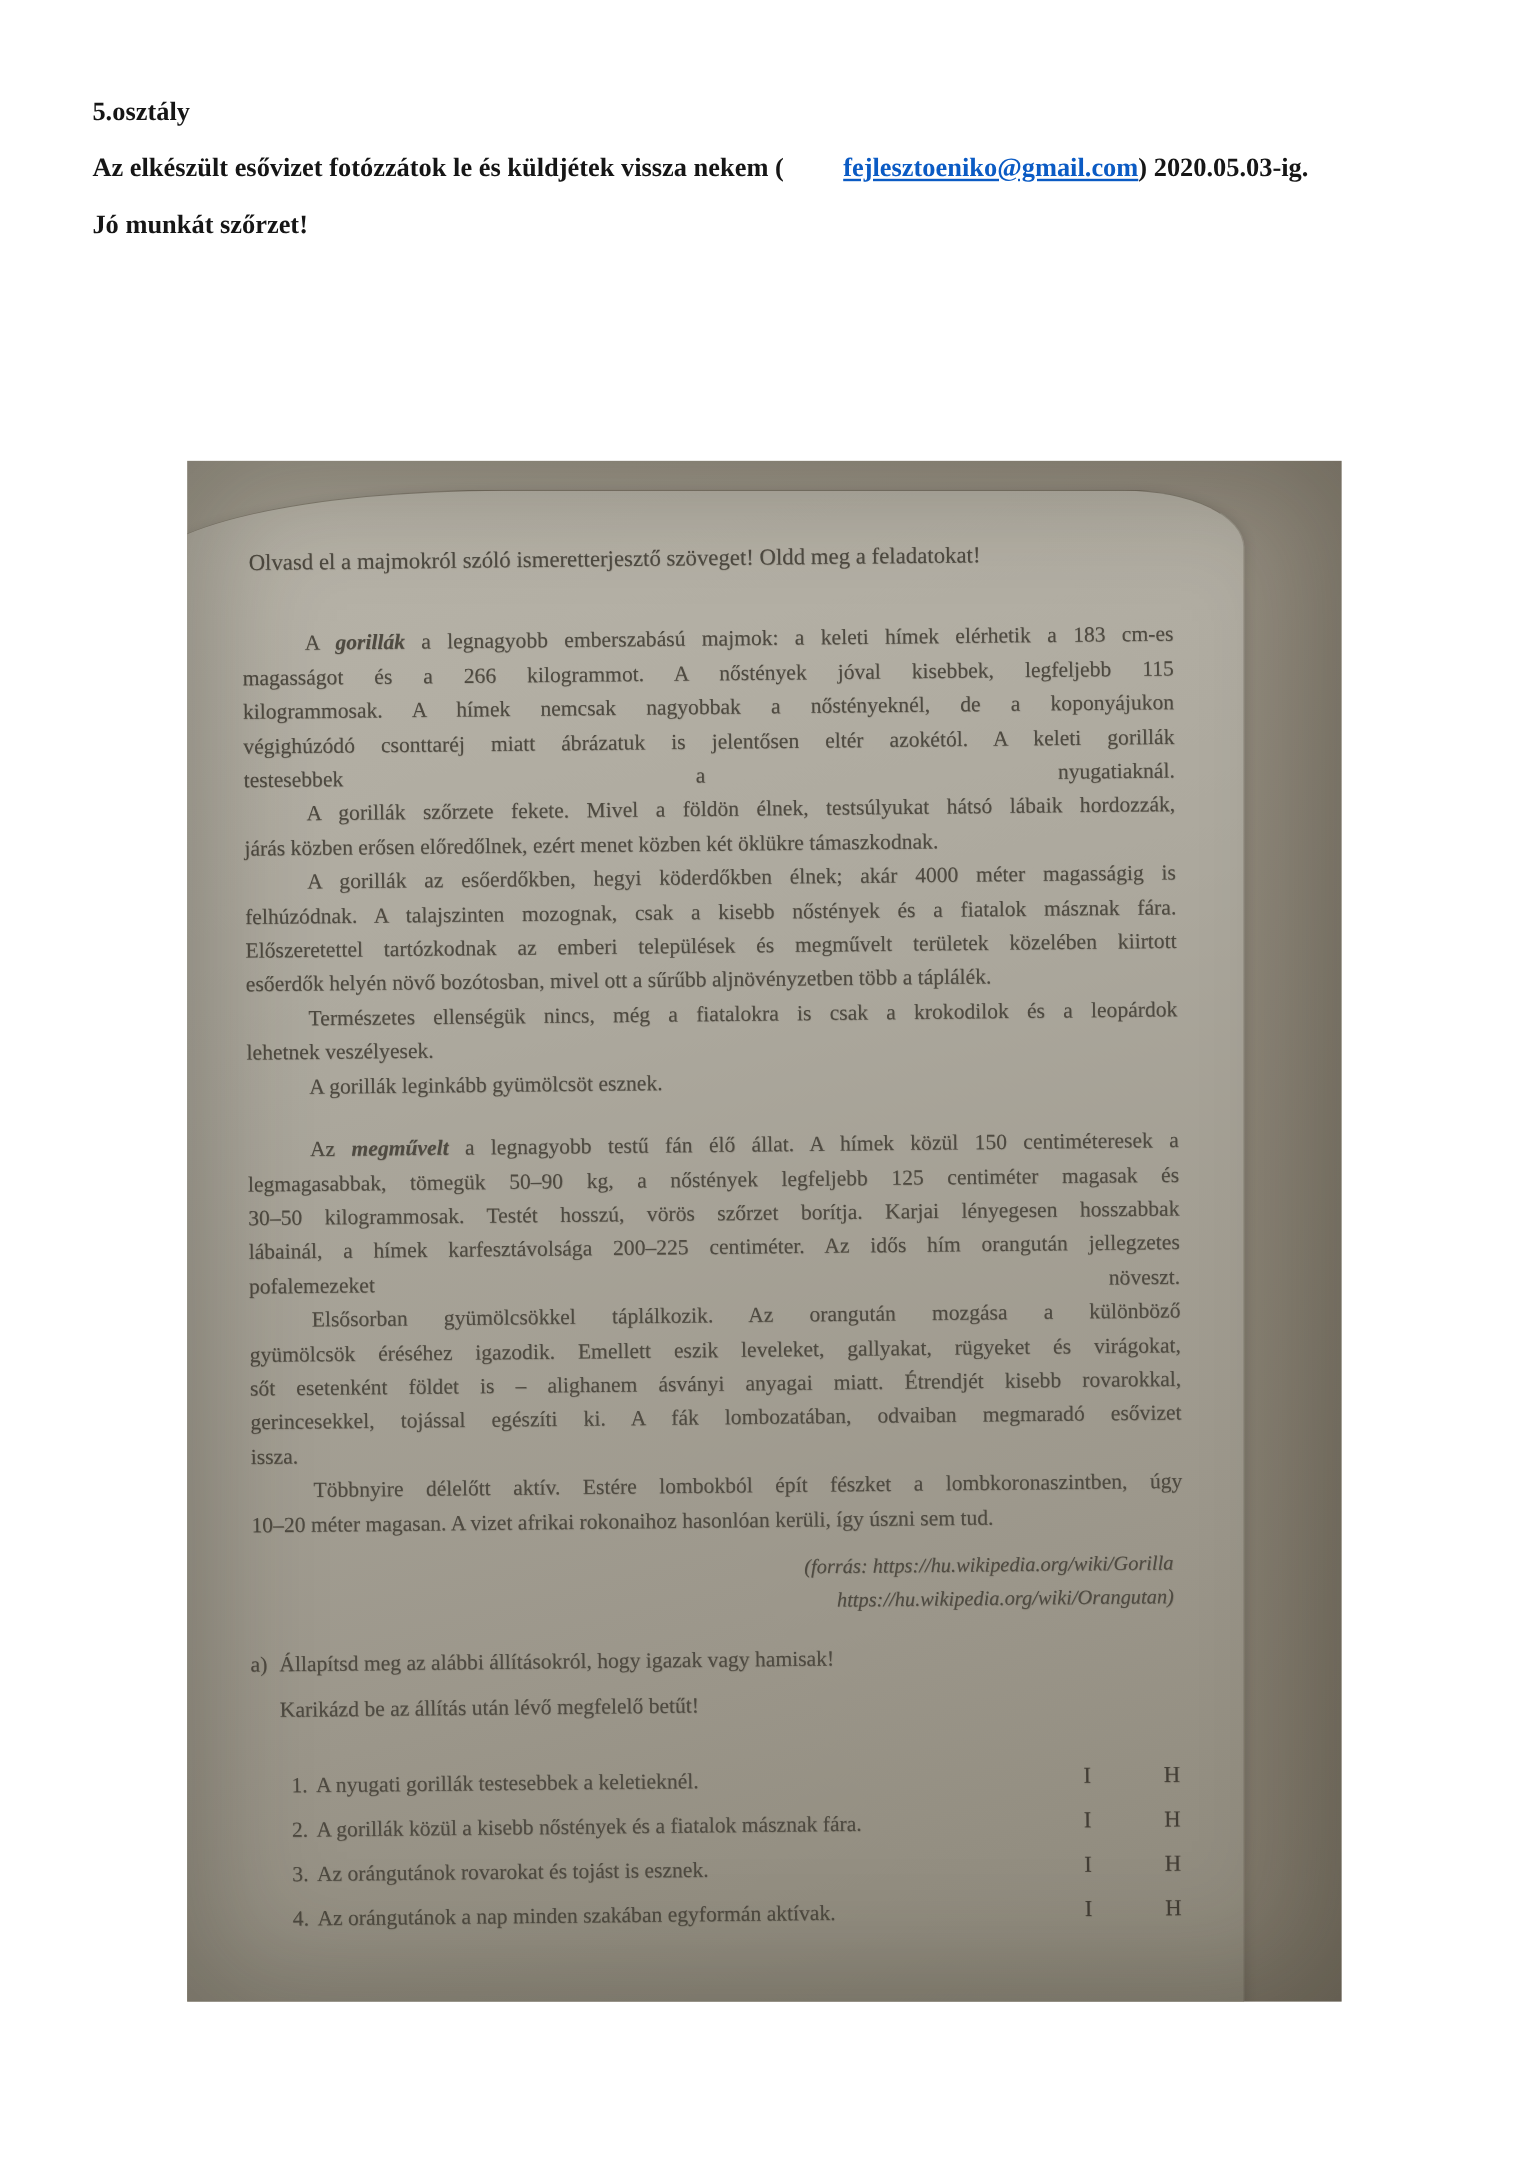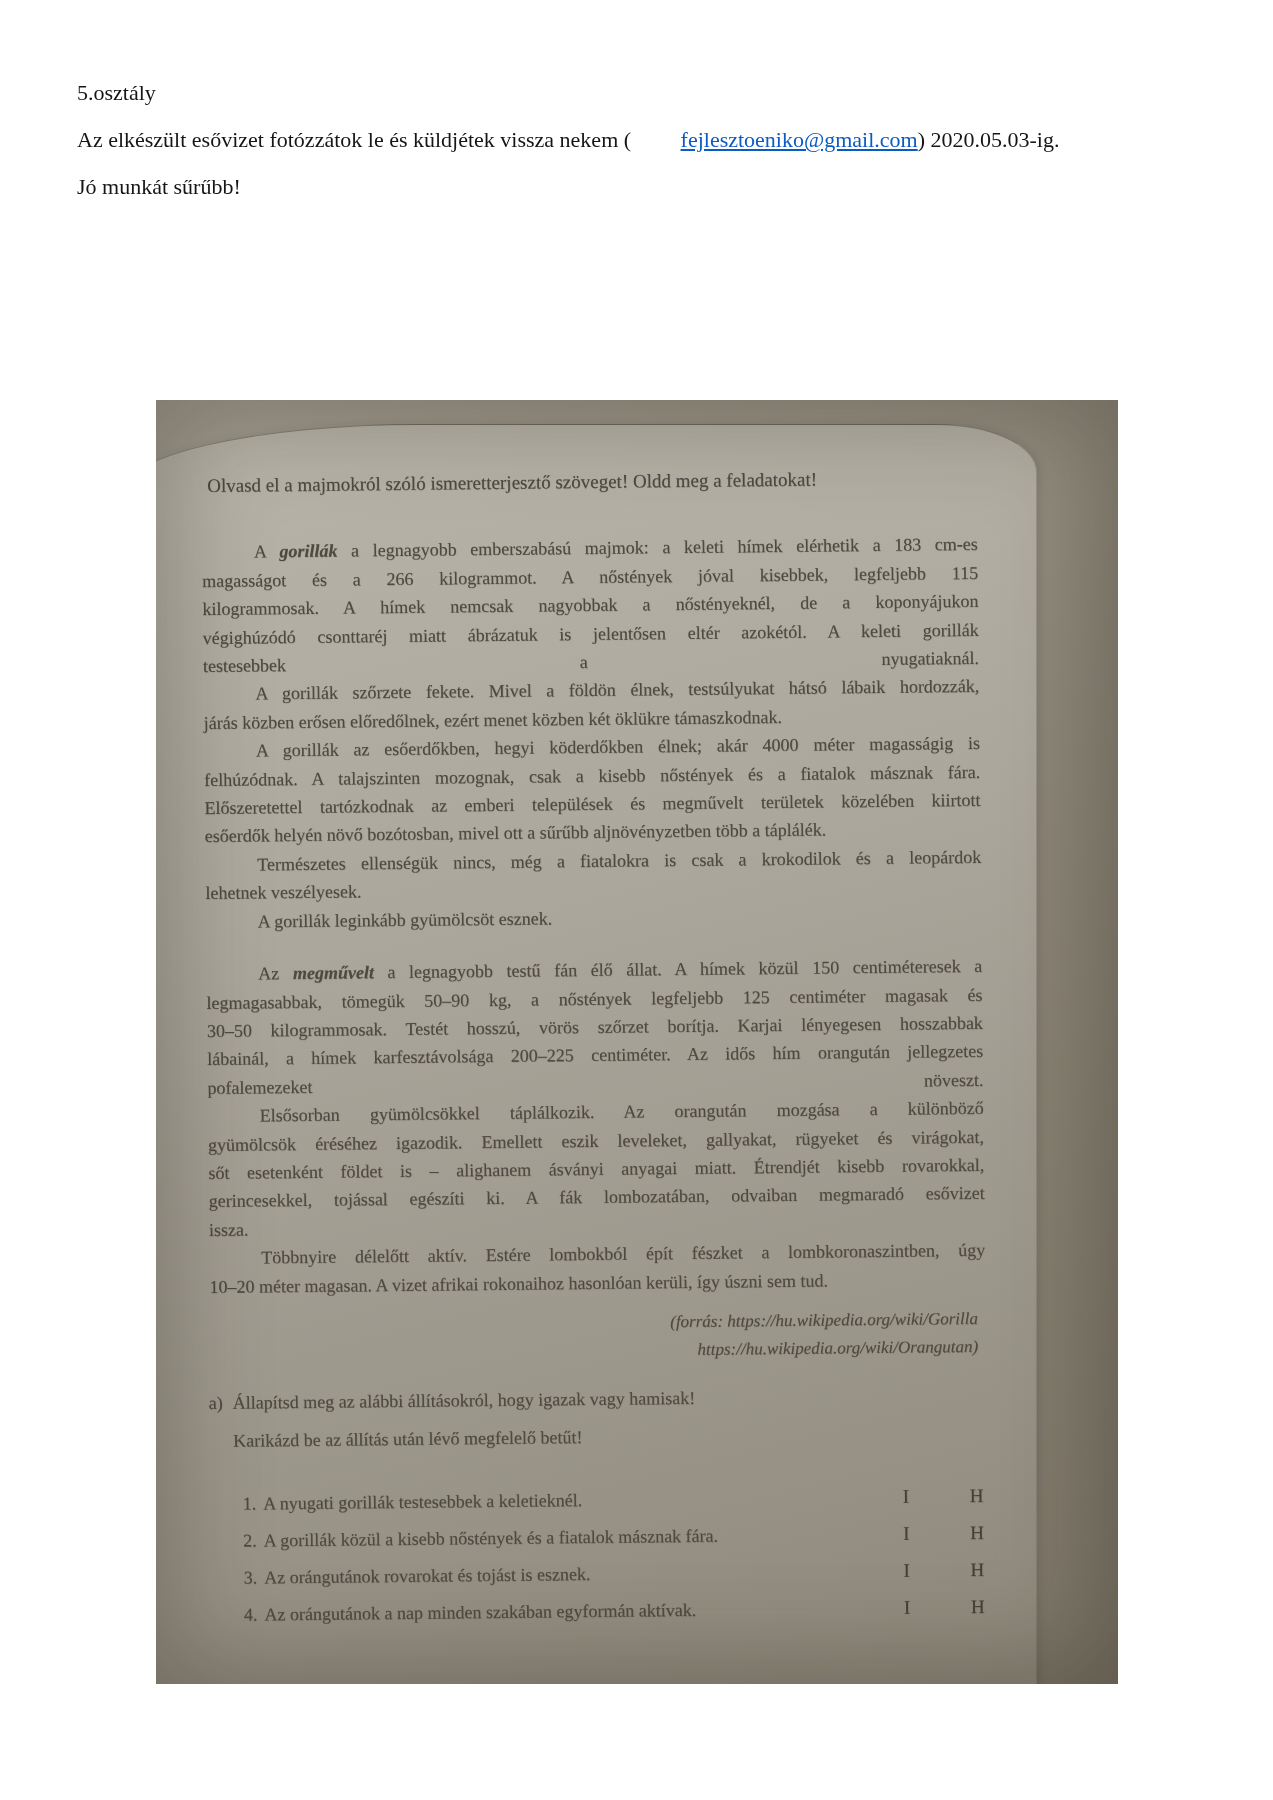--- a/index.html
+++ b/index.html
@@ -7,28 +7,28 @@
     width:1273px; height:1800px;
     background:#ffffff;
     position:relative;
     font-family:"Liberation Serif", serif;
     overflow:hidden;
   }
 
   
   .intro {
     position:absolute; left:77px; top:69px; width:1130px;
-    font-size:22px; line-height:47px; color:#161616;
+    font-size:22px; line-height:47px; color:#161616;font-weight:bold;
   }
   .intro p { margin:0; }
   .mail-link { color:#0b5bc4; text-decoration:underline; cursor:pointer;margin-left:44px; }
 
   
   .photo {
-    position:absolute; left:156px; top:400px; width:962px; height:1284px;
+    position:absolute; left:156px; top:384px; width:962px; height:1284px;
     background:linear-gradient(118deg,#a39e91 0%,#968f82 48%,#7b7466 100%);
     overflow:hidden;
   }
   .photo::after {
     content:""; position:absolute; inset:0; pointer-events:none;
     box-shadow:inset 0 0 95px 20px rgba(32,28,19,0.28);
   }
   .paper {
     position:absolute; left:-36px; top:24px; width:916px; height:1290px;
     background:linear-gradient(166deg,#b8b4a9 0%,#aca89d 35%,#9b968a 72%,#8c8779 100%);
@@ -68,21 +68,21 @@
   .stmt-num { margin-right:7px; }
   .letter-true  { position:absolute; left:691px; font-size:19px; color:#433e36; }
   .letter-false { position:absolute; left:758px; font-size:19px; color:#433e36; }
 </style>
 </head>
 <body>
 
 <div class="intro">
   <p>5.osztály</p>
   <p><span>Az elkészült esővizet fotózzátok le és küldjétek vissza nekem ( </span><a class="mail-link">fejlesztoeniko@gmail.com</a><span>) 2020.05.03-ig.</span></p>
-  <p>Jó munkát sűrűbb!</p>
+  <p>Jó munkát szőrzet!</p>
 </div>
 
 <div class="photo">
   <div class="paper">
     <div class="paper-content">
 
       <p class="ws-heading">Olvasd el a majmokról szóló ismeretterjesztő szöveget! Oldd meg a feladatokat!</p>
 
       <div class="para para1">
         <div class="lead-line"><span>A </span><span class="term">gorillák</span><span> a legnagyobb emberszabású majmok: a keleti hímek elérhetik a 183 cm-es</span></div>

